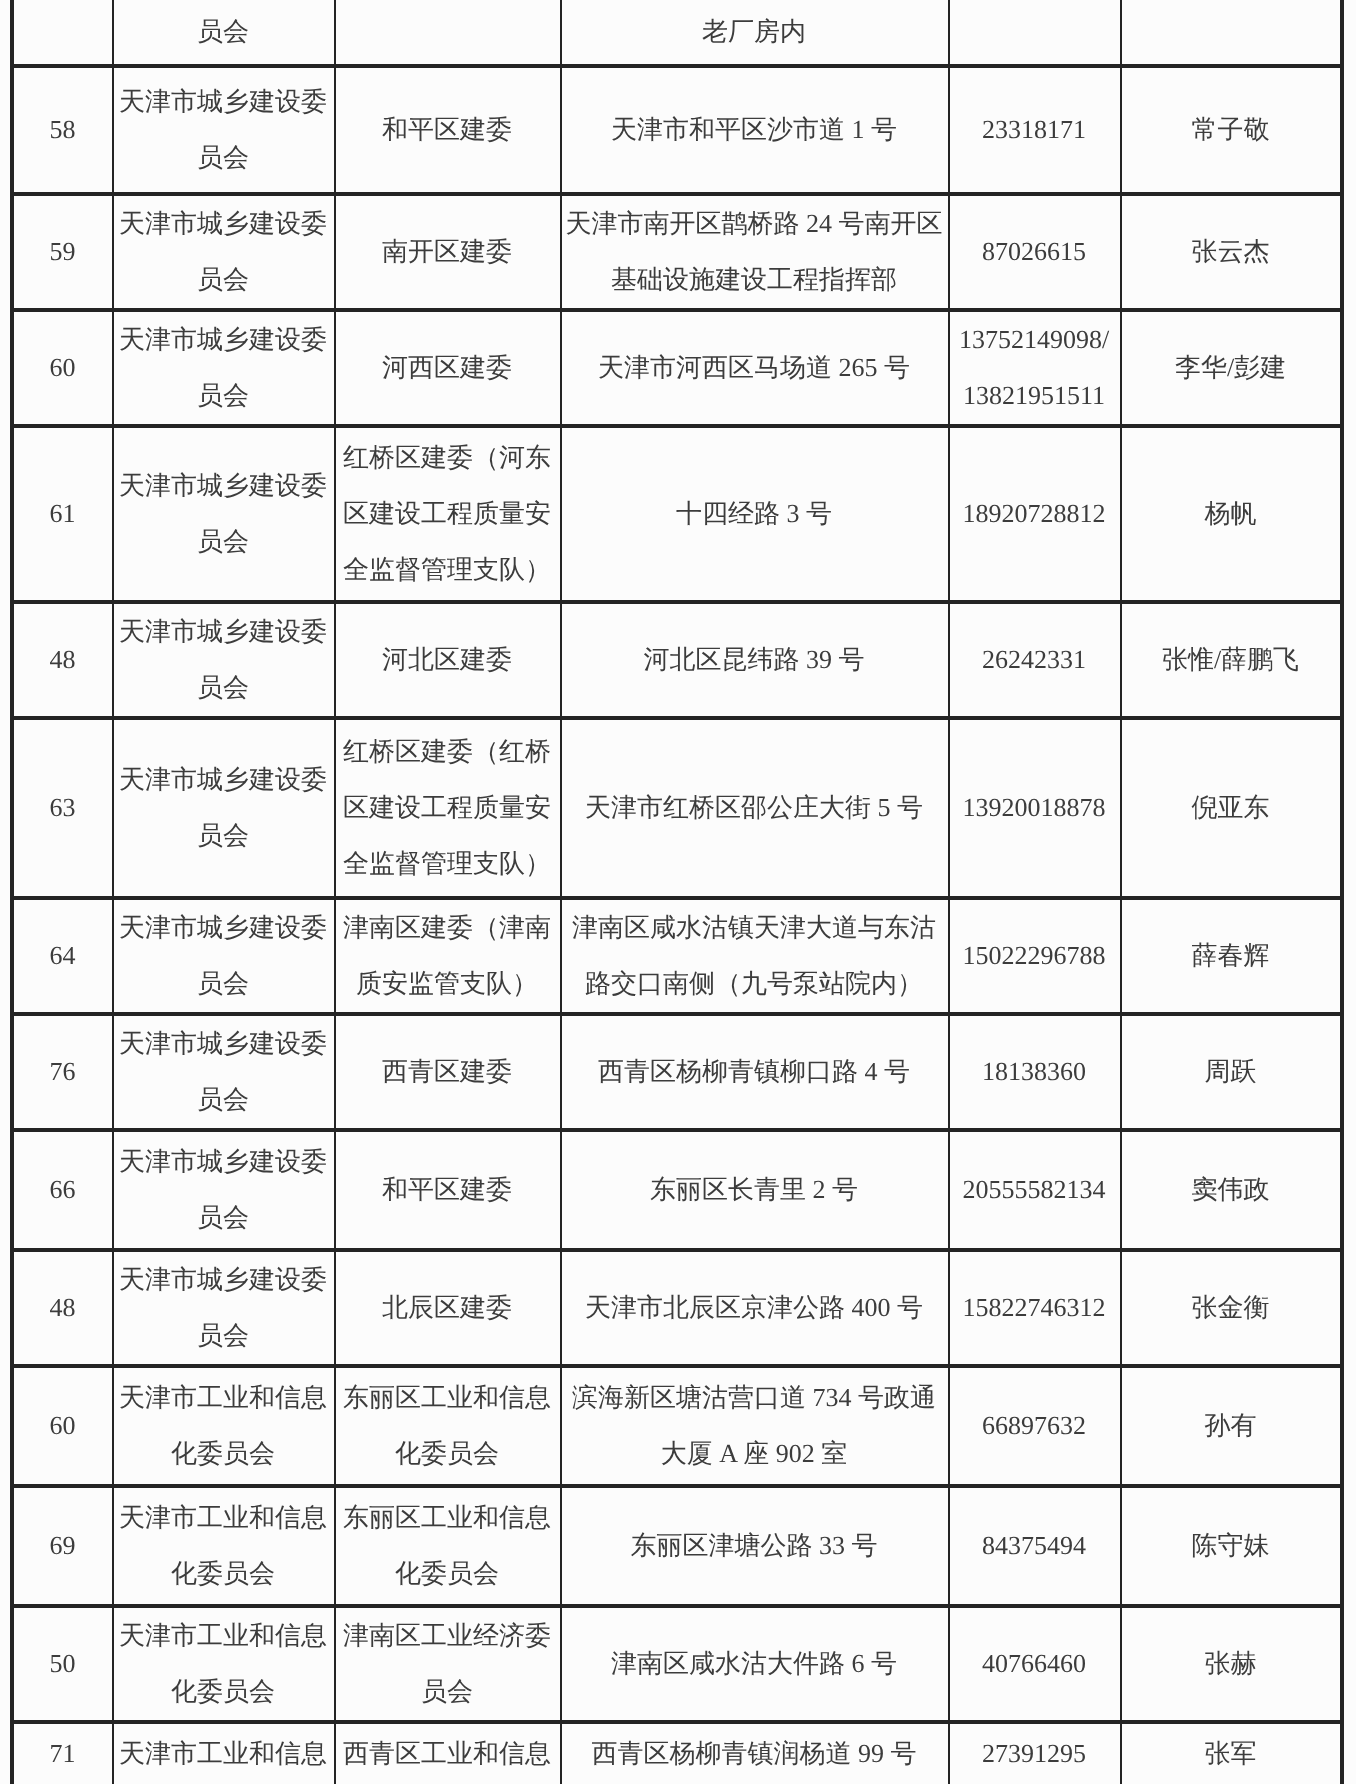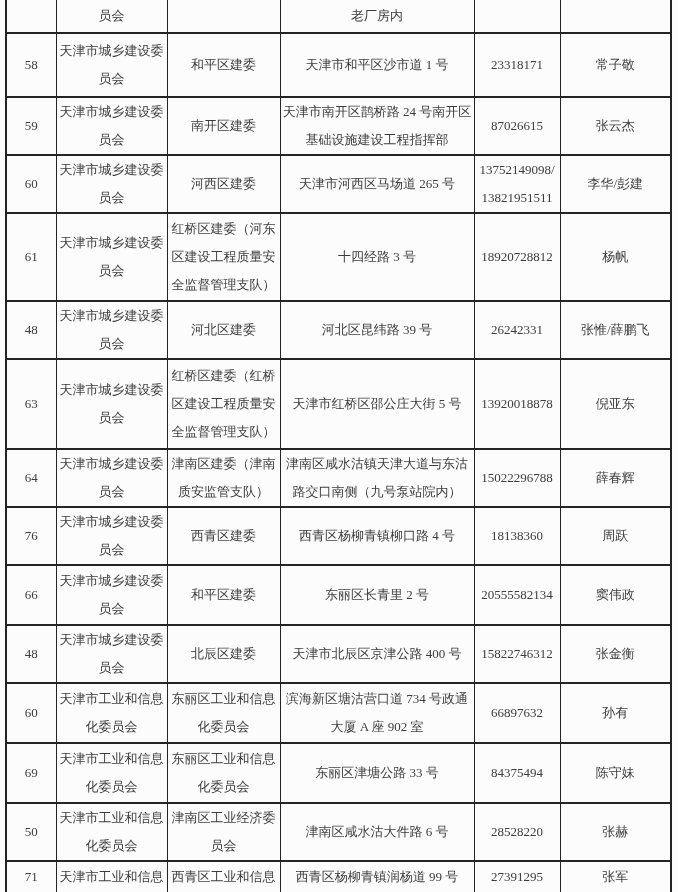--- a/index.html
+++ b/index.html
@@ -151,21 +151,21 @@
         <td class="c-dept">东丽区工业和信息化委员会</td>
         <td class="c-addr">东丽区津塘公路 33 号</td>
         <td class="c-phone">84375494</td>
         <td class="c-name">陈守妹</td>
       </tr>
       <tr style="height:58px">
         <td class="c-no">50</td>
         <td class="c-org">天津市工业和信息化委员会</td>
         <td class="c-dept">津南区工业经济委员会</td>
         <td class="c-addr">津南区咸水沽大件路 6 号</td>
-        <td class="c-phone">28528220</td>
+        <td class="c-phone">40766460</td>
         <td class="c-name">张赫</td>
       </tr>
       <tr class="clipped" style="height:32px">
         <td class="c-no">71</td>
         <td class="c-org">天津市工业和信息</td>
         <td class="c-dept">西青区工业和信息</td>
         <td class="c-addr">西青区杨柳青镇润杨道 99 号</td>
         <td class="c-phone">27391295</td>
         <td class="c-name">张军</td>
       </tr>

